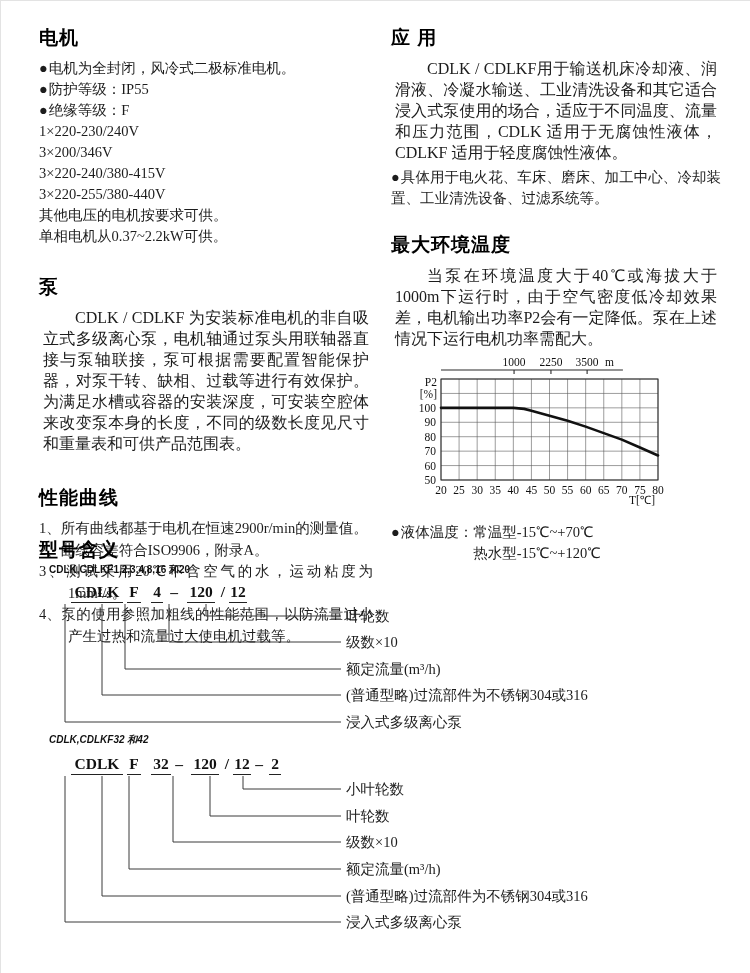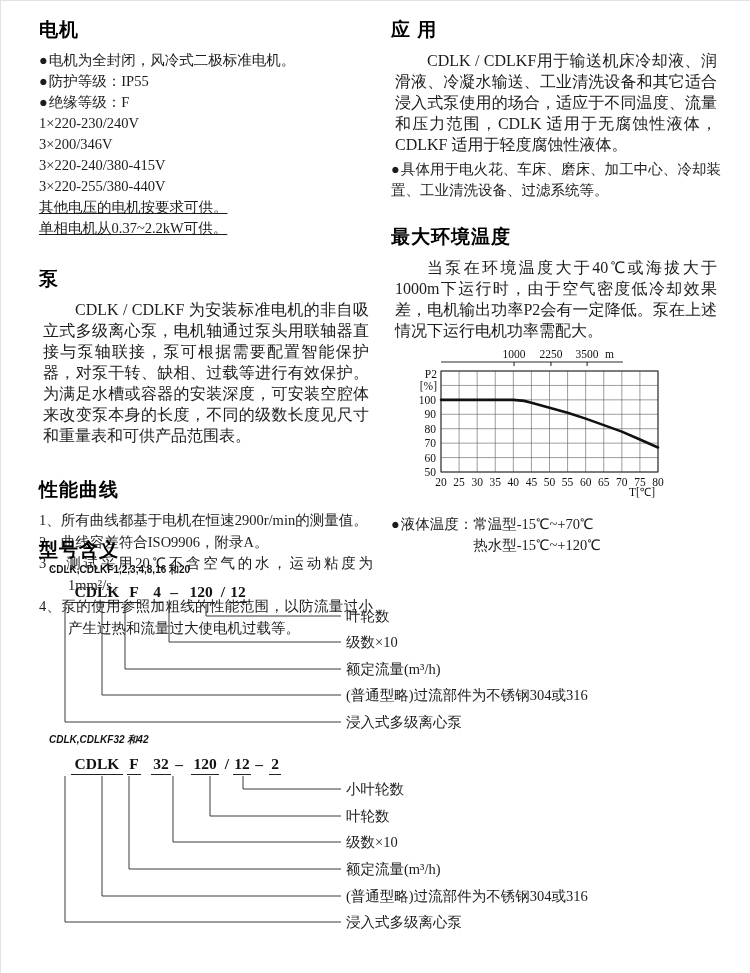--- a/index.html
+++ b/index.html
@@ -1,31 +1,31 @@
 <!DOCTYPE html>
 <html><head>
 <meta charset="utf-8">
 <style>
   html,body{margin:0;padding:0;background:#f2f2f2;}
   .page{position:relative;width:750px;height:973px;background:#ffffff;border:1px solid #e3e3e3;
         font-family:"Liberation Serif",serif;color:#1c1c1c;overflow:hidden;}
-  .col{position:absolute;top:16px;}
+  .col{position:absolute;top:24px;}
   .col-left{left:38px;width:334px;}
   .col-right{left:390px;width:330px;}
   h2.h{font-family:"Liberation Sans",sans-serif;font-weight:bold;font-size:19px;
        color:#000;margin:0 0 7px 0;letter-spacing:1px;}
   .body{font-size:16px;line-height:21px;text-align:justify;margin:4px;}
   .ind{text-indent:2em;}
   .blt{font-size:14.5px;line-height:21px;text-align:justify;}
   .blt::before{content:"●";margin-right:1px;}
   .hang{font-size:14.5px;line-height:21.5px;padding-left:2em;text-indent:-2em;text-align:justify;}
   .vrow{display:flex;font-size:14.5px;line-height:21px;}
   .vrow .vlabel{white-space:nowrap;}
   .vlines div{white-space:nowrap;}
-  .note{font-size:14.5px;line-height:21px;text-decoration:underline;}
+  .note{font-size:14.5px;line-height:21px;}
   .sp{height:23px;}
   .sp2{height:27px;}
   
   .chartbox{margin-top:4px;}
   .chartbox svg{display:block;}
   .grid{stroke:#5a5a5a;stroke-width:0.6;}
   .frame{stroke:#2b2b2b;stroke-width:1;fill:none;}
   .axis{stroke:#2b2b2b;stroke-width:1.1;}
   .curve{stroke:#111;stroke-width:2.6;fill:none;stroke-linejoin:round;stroke-linecap:round;}
   .tick{font:11.5px "Liberation Serif",serif;fill:#111;}

